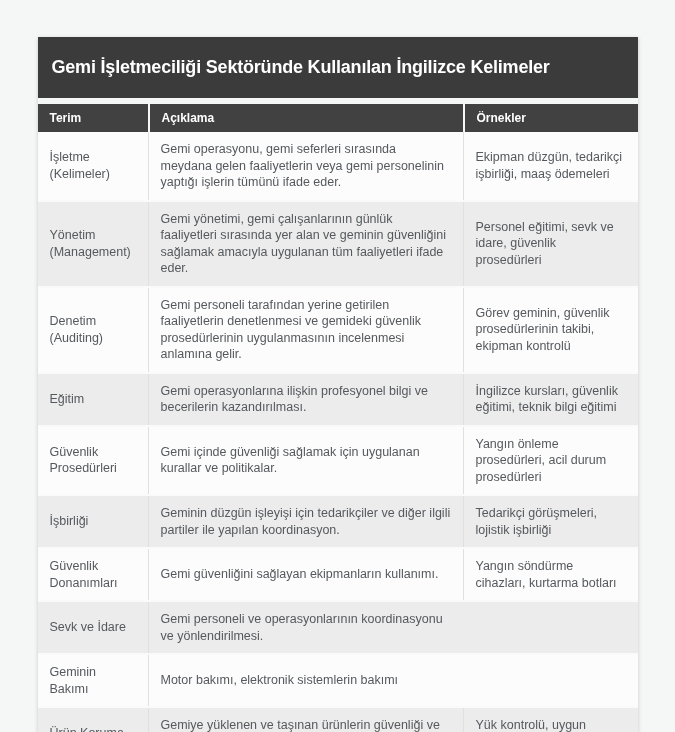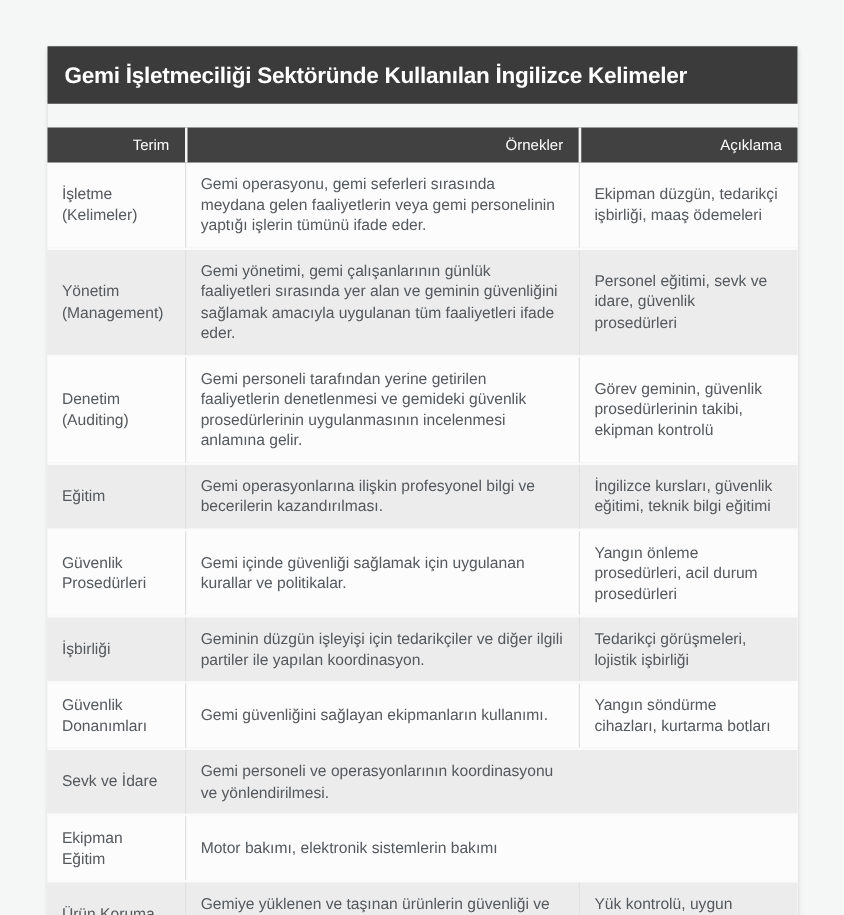--- a/index.html
+++ b/index.html
@@ -16,32 +16,31 @@
     overflow:hidden;
   }
   .page{padding-top:37px;width:675px;}
   .card{
     width:600px;margin:0 auto;
     box-shadow:0 1px 4px rgba(0,0,0,0.18);
   }
   .title-bar{
     background:var(--title-bar-bg);
     color:var(--header-text);
-    height:46px;display:flex;align-items:center;
+    height:61px;display:flex;align-items:center;
     padding:16px 14px;
     font-size:18px;font-weight:bold;letter-spacing:-0.2px;
-    margin-bottom:19px;
+    margin-bottom:6px;
   }
   .thead{display:grid;grid-template-columns:110px 315px 1fr;}
   .th{
     background:var(--header-bg);
     color:var(--header-text);
-    font-size:12px;font-weight:normal;
+    font-size:12px;font-weight:bold;
     padding:7px 12px;
-    text-align:right;
   }
   .th + .th{border-left:2px solid var(--page-bg);}
   .tbody{background:var(--row-bg);}
   .tr{display:grid;grid-template-columns:110px 315px 1fr;background:var(--row-bg);}
   .tr:nth-child(even){background:var(--row-alt-bg);}
   .tr + .tr{border-top:2px solid #fafafa;}
   .td{
     padding:9px 12px;
     font-size:12.5px;line-height:1.32;
     display:flex;align-items:center;
@@ -51,22 +50,22 @@
 </head>
 <body>
 
 <div class="page">
   <div class="card">
 
     <div class="title-bar">Gemi İşletmeciliği Sektöründe Kullanılan İngilizce Kelimeler</div>
 
     <div class="thead">
       <div class="th">Terim</div>
+      <div class="th">Açıklama</div>
       <div class="th">Örnekler</div>
-      <div class="th">Açıklama</div>
     </div>
 
     <div class="tbody">
       <div class="tr">
         <div class="td">İşletme (Kelimeler)</div>
         <div class="td">Gemi operasyonu, gemi seferleri sırasında meydana gelen faaliyetlerin veya gemi personelinin yaptığı işlerin tümünü ifade eder.</div>
         <div class="td">Ekipman düzgün, tedarikçi işbirliği, maaş ödemeleri</div>
       </div>
       <div class="tr">
         <div class="td">Yönetim (Management)</div>
@@ -96,21 +95,21 @@
       <div class="tr">
         <div class="td">Güvenlik Donanımları</div>
         <div class="td">Gemi güvenliğini sağlayan ekipmanların kullanımı.</div>
         <div class="td">Yangın söndürme cihazları, kurtarma botları</div>
       </div>
       <div class="tr">
         <div class="td">Sevk ve İdare</div>
         <div class="td">Gemi personeli ve operasyonlarının koordinasyonu ve yönlendirilmesi.</div>
       </div>
       <div class="tr">
-        <div class="td">Ekipman Eğitim</div>
+        <div class="td">Geminin Bakımı</div>
         <div class="td">Motor bakımı, elektronik sistemlerin bakımı</div>
       </div>
       <div class="tr">
         <div class="td">Ürün Koruma</div>
         <div class="td">Gemiye yüklenen ve taşınan ürünlerin güvenliği ve korunması.</div>
         <div class="td">Yük kontrolü, uygun depolama</div>
       </div>
     </div>
   </div>
 

